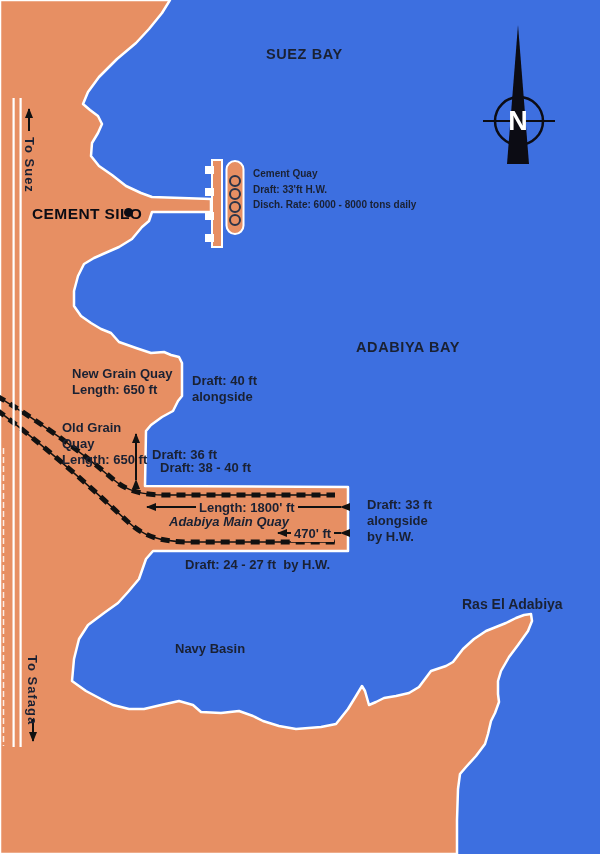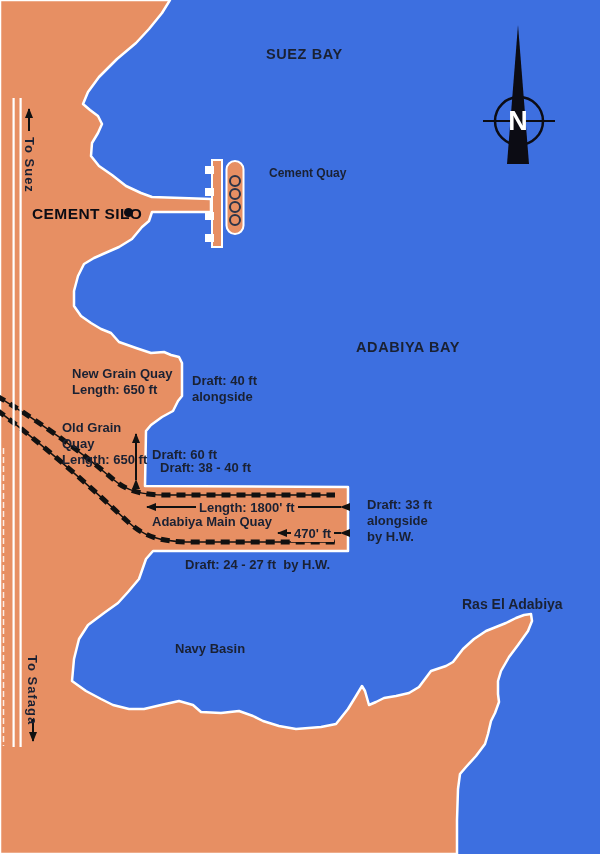--- a/index.html
+++ b/index.html
@@ -8,21 +8,21 @@
   *{margin:0;padding:0;box-sizing:border-box;}
   html,body{width:600px;height:854px;overflow:hidden;}
   body{
     position:relative;background:var(--water);
     font-family:"Liberation Sans", sans-serif;color:var(--ink);
   }
   #map-svg{position:absolute;left:0;top:0;}
   .lbl{position:absolute;font-weight:bold;line-height:1.18;white-space:nowrap;}
   .big{font-size:14.5px;letter-spacing:.6px;}
   .silo{font-size:15.5px;letter-spacing:.4px;color:#0c0c14;}
-  .info{font-size:12px;line-height:15.5px;margin-left:16px;}
+  .info{font-size:10px;line-height:15.5px;}
   .info13{font-size:13px;line-height:16px;}
   .bgland{background:var(--land);padding:0 3px;}
   .vtext{transform:rotate(90deg);transform-origin:0 0;font-size:13px;letter-spacing:1px;}
   .pre{white-space:pre;}
   .dot{position:absolute;width:9px;height:9px;border-radius:50%;background:#0c0c14;}
 </style>
 </head>
 <body>
 
 <svg id="map-svg" width="600" height="854" viewBox="0 0 600 854">
@@ -84,41 +84,43 @@
 </svg>
 
 <div class="lbl big" style="left:266px;top:46px;">SUEZ BAY</div>
 <div class="lbl big" style="left:356px;top:339px;">ADABIYA BAY</div>
 
 <div class="lbl silo" style="left:32px;top:205px;">CEMENT SILO</div>
 <span class="dot" style="left:124px;top:208px;"></span>
 
 <div class="lbl info" style="left:253px;top:166px;">
   <div>Cement Quay</div>
+  <div>Draft: 33'ft H.W.</div>
+  <div>Disch. Rate: 6000 - 8000 tons daily</div>
 </div>
 
 <div class="lbl info13" style="left:72px;top:366px;">
   <div>New Grain Quay</div>
   <div>Length: 650 ft</div>
 </div>
 <div class="lbl info13" style="left:192px;top:373px;">
   <div>Draft: 40 ft</div>
   <div>alongside</div>
 </div>
 
 <div class="lbl info13" style="left:62px;top:420px;">
   <div>Old Grain</div>
   <div>Quay</div>
   <div>Length: 650 ft</div>
 </div>
-<div class="lbl info13" style="left:152px;top:447px;">Draft: 60 ft</div>
+<div class="lbl info13" style="left:152px;top:447px;">Draft: 36 ft</div>
 <div class="lbl info13" style="left:160px;top:460px;">Draft: 38 - 40 ft</div>
 
 <div class="lbl info13 bgland" style="left:196px;top:500px;">Length: 1800' ft</div>
-<div class="lbl info13" style="left:152px;top:514px;">Adabiya Main Quay</div>
+<div class="lbl info13" style="left:169px;top:514px;font-style:italic;">Adabiya Main Quay</div>
 <div class="lbl info13 bgland" style="left:291px;top:526px;">470' ft</div>
 
 <div class="lbl info13" style="left:367px;top:497px;">
   <div>Draft: 33 ft</div>
   <div>alongside</div>
   <div>by H.W.</div>
 </div>
 <div class="lbl info13 pre" style="left:185px;top:557px;">Draft: 24 - 27 ft  by H.W.</div>
 
 <div class="lbl info13" style="left:175px;top:641px;text-align:right;">Navy Basin</div>

